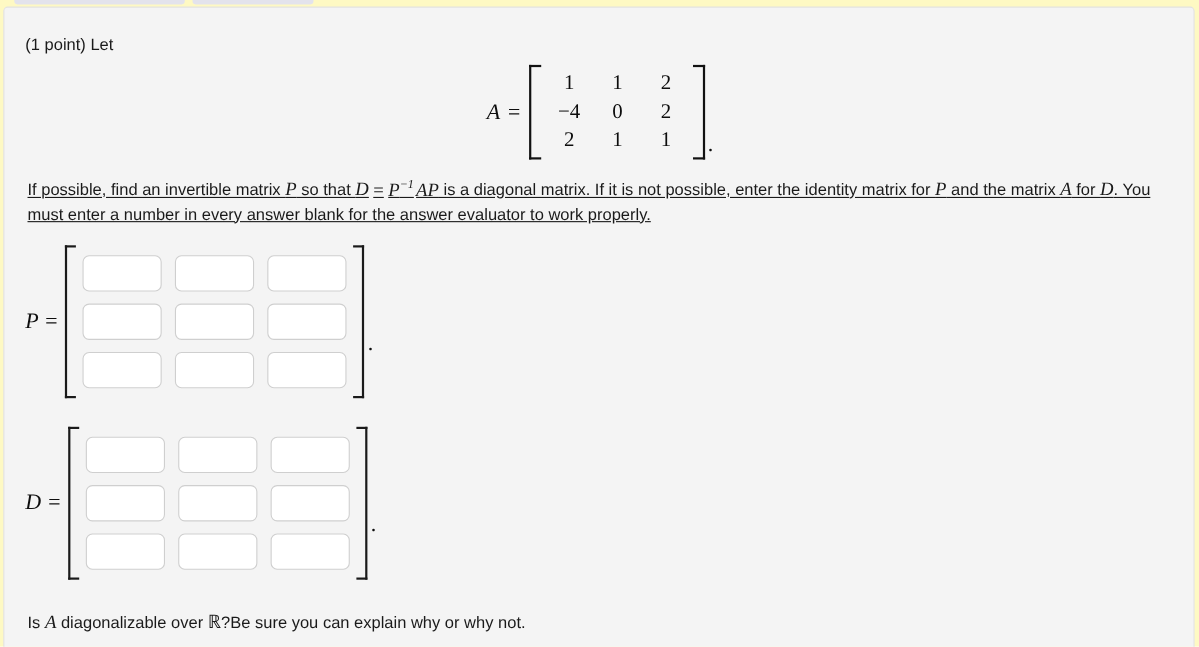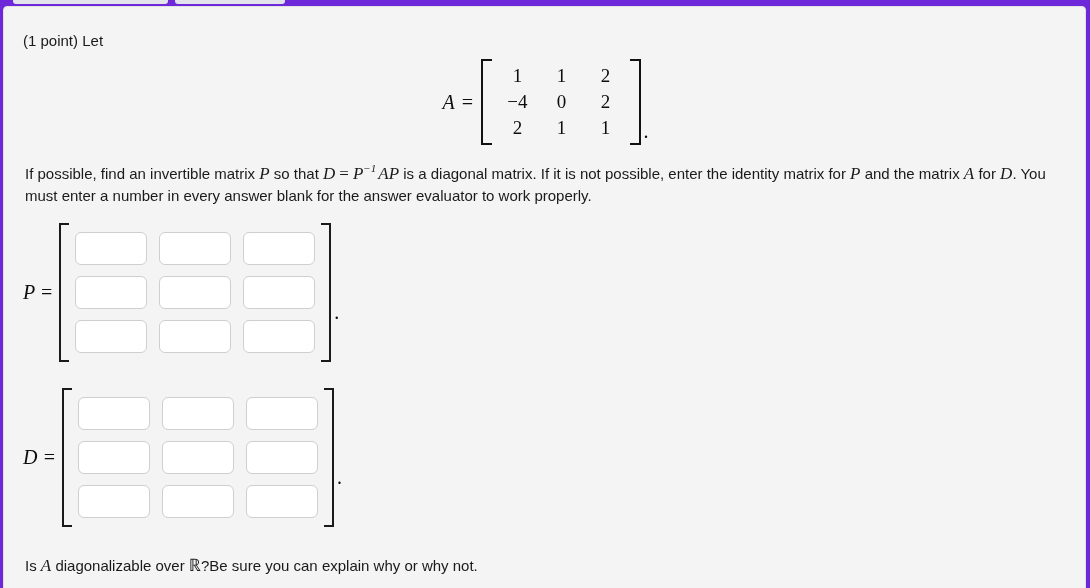--- a/index.html
+++ b/index.html
@@ -9,21 +9,21 @@
     width: 1090px;
     height: 588px;
     overflow: hidden;
     font-family: "Liberation Sans", sans-serif;
   }
 
   #page {
     position: relative;
     width: 1090px;
     height: 588px;
-    background: #6d28d9;
+    background: #fef9c3;
   }
 
   
   .top-strip {
     position: absolute;
     top: 0;
     height: 4px;
     background: #e3e3ec;
     border-radius: 0 0 3px 3px;
   }
@@ -107,20 +107,21 @@
     padding-bottom: 2px;
     padding-left: 2px;
   }
 
   
   #instructions {
     position: absolute;
     left: 21px;
     top: 150px;
     width: 1048px;
+    text-decoration: underline;
   }
   .mi {
     font-family: "Liberation Serif", serif;
     font-style: italic;
     font-size: 17px;
   }
   .mi sup {
     font-size: 11px;
     font-style: italic;
   }

